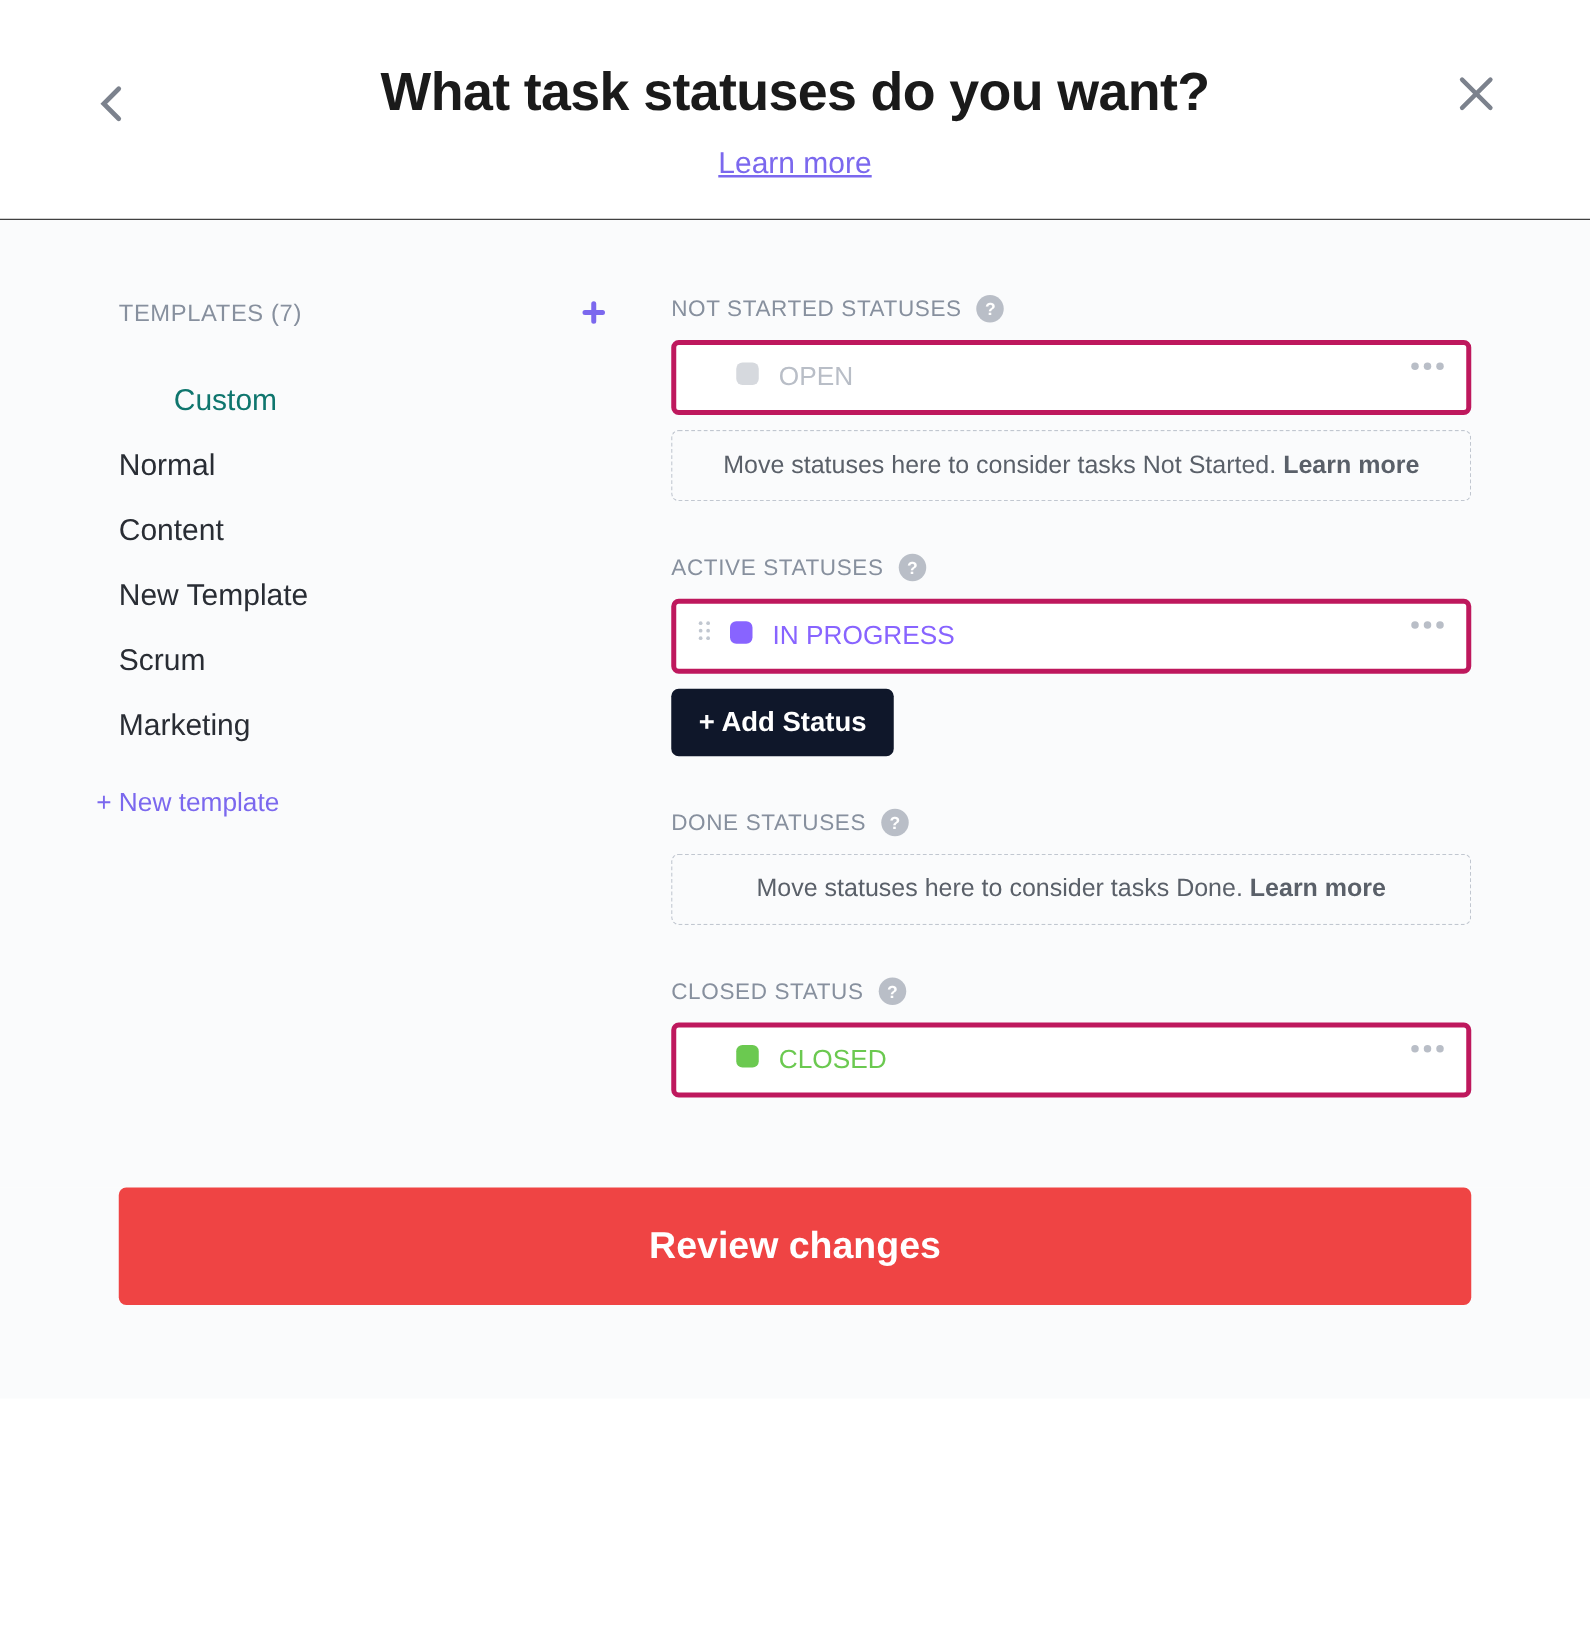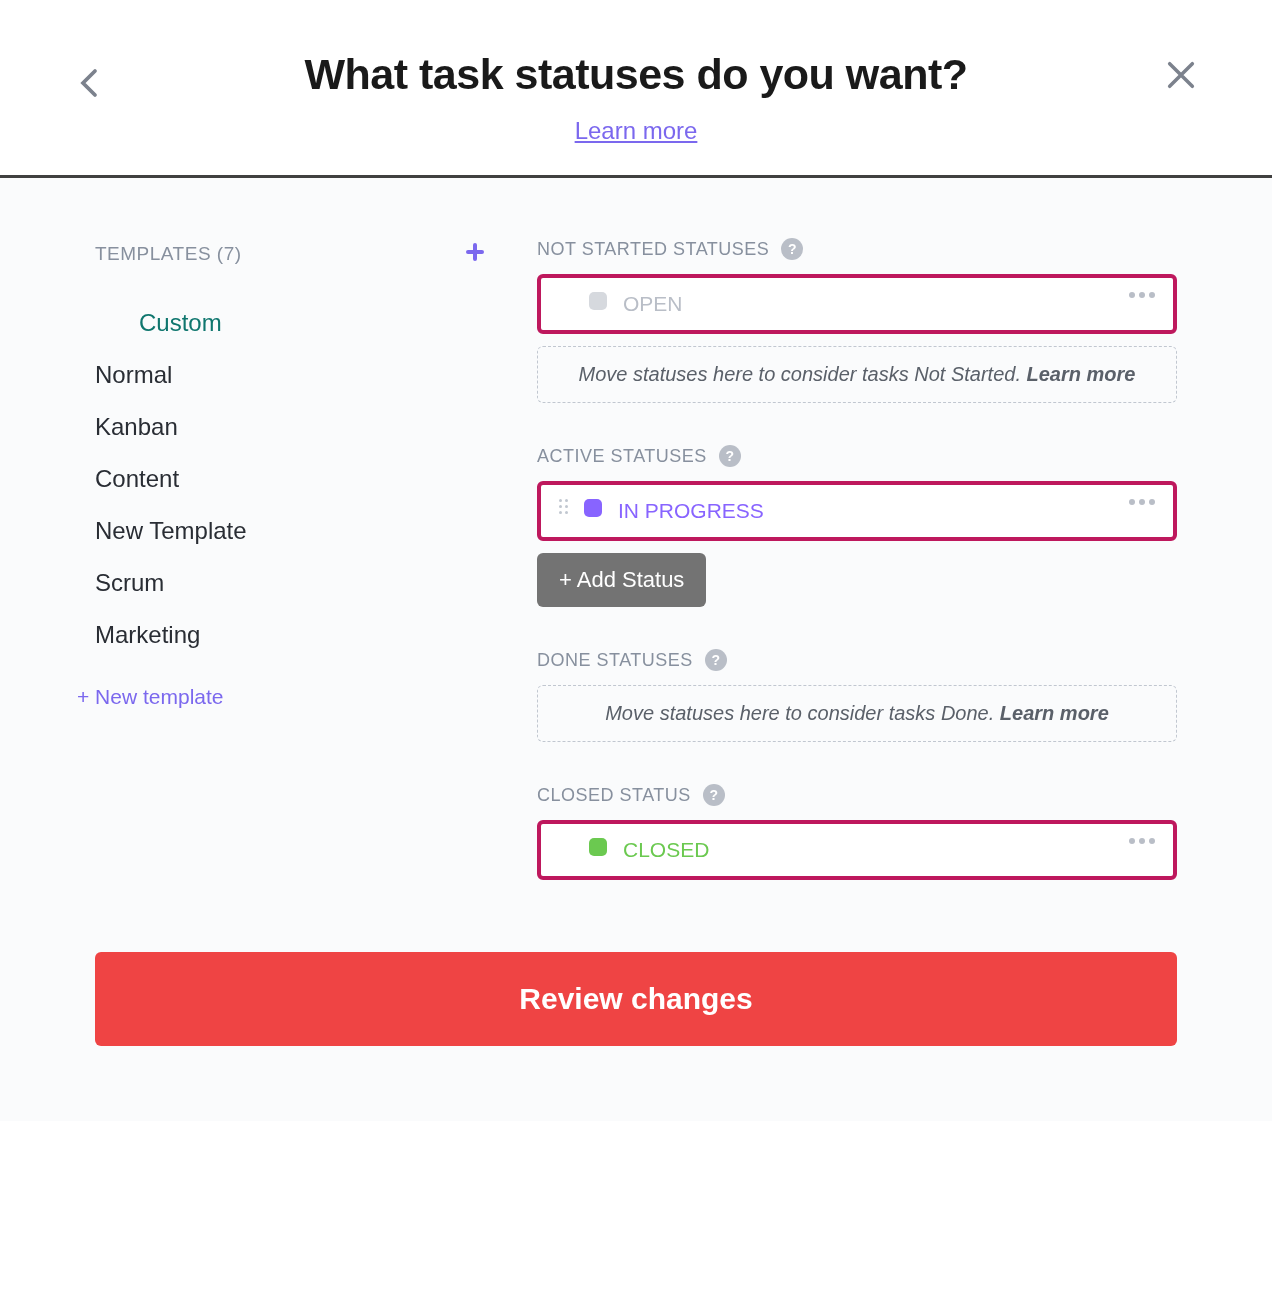--- a/index.html
+++ b/index.html
@@ -6,21 +6,21 @@
     body {
       font-family: -apple-system, BlinkMacSystemFont, "Segoe UI", Helvetica, Arial, sans-serif;
       background: #fff;
       width: 1272px;
       color: #292d34;
     }
     .header {
       position: relative;
       padding: 50px 16px 30px;
       text-align: center;
-      border-bottom: 3px solid #404040;
+      border-bottom: 1px solid #404040;
     }
     .back-btn {
       position: absolute;
       left: 80px;
       top: 68px;
       cursor: pointer;
       color: #7c828d;
     }
     .close-btn {
       position: absolute;
@@ -153,34 +153,33 @@
     .status-menu span {
       width: 6px; height: 6px; background: #b9bec7; border-radius: 50%;
     }
     .dropzone {
       border: 1.5px dashed #c1c7d0;
       border-radius: 6px;
       padding: 16px 24px;
       text-align: center;
       color: #5a6069;
       font-size: 20px;
-      font-style: italic;
     }
     .dropzone .learn {
       font-weight: 600;
       cursor: pointer;
     }
     .add-status-btn {
-      background: #737373;
+      background: #0f172a;
       color: #fff;
       border: none;
       border-radius: 6px;
       padding: 14px 22px;
       font-size: 22px;
-      font-weight: 400;
+      font-weight: 700;
       cursor: pointer;
     }
     .footer {
       background: #fafbfc;
       padding: 0 95px 75px;
     }
     .review-btn {
       width: 100%;
       background: #ef4444;
       color: #fff;
@@ -222,21 +221,20 @@
       <span class="templates-label">TEMPLATES (7)</span>
       <span class="add-template-icon">
         <svg width="20" height="20" viewBox="0 0 20 20">
             <path d="M10 3 V17 M3 10 H17" stroke="#7b68ee" stroke-width="4" stroke-linecap="round"></path>
           </svg>
       </span>
     </div>
     <ul class="template-list">
       <li class="template-item active">Custom</li>
       <li class="template-item">Normal</li>
-      <li class="template-item">Kanban</li>
       <li class="template-item">Content</li>
       <li class="template-item">New Template</li>
       <li class="template-item">Scrum</li>
       <li class="template-item">Marketing</li>
     </ul>
     <div class="new-template-link">+ New template</div>
   </div>
 
   <div class="right">
 

